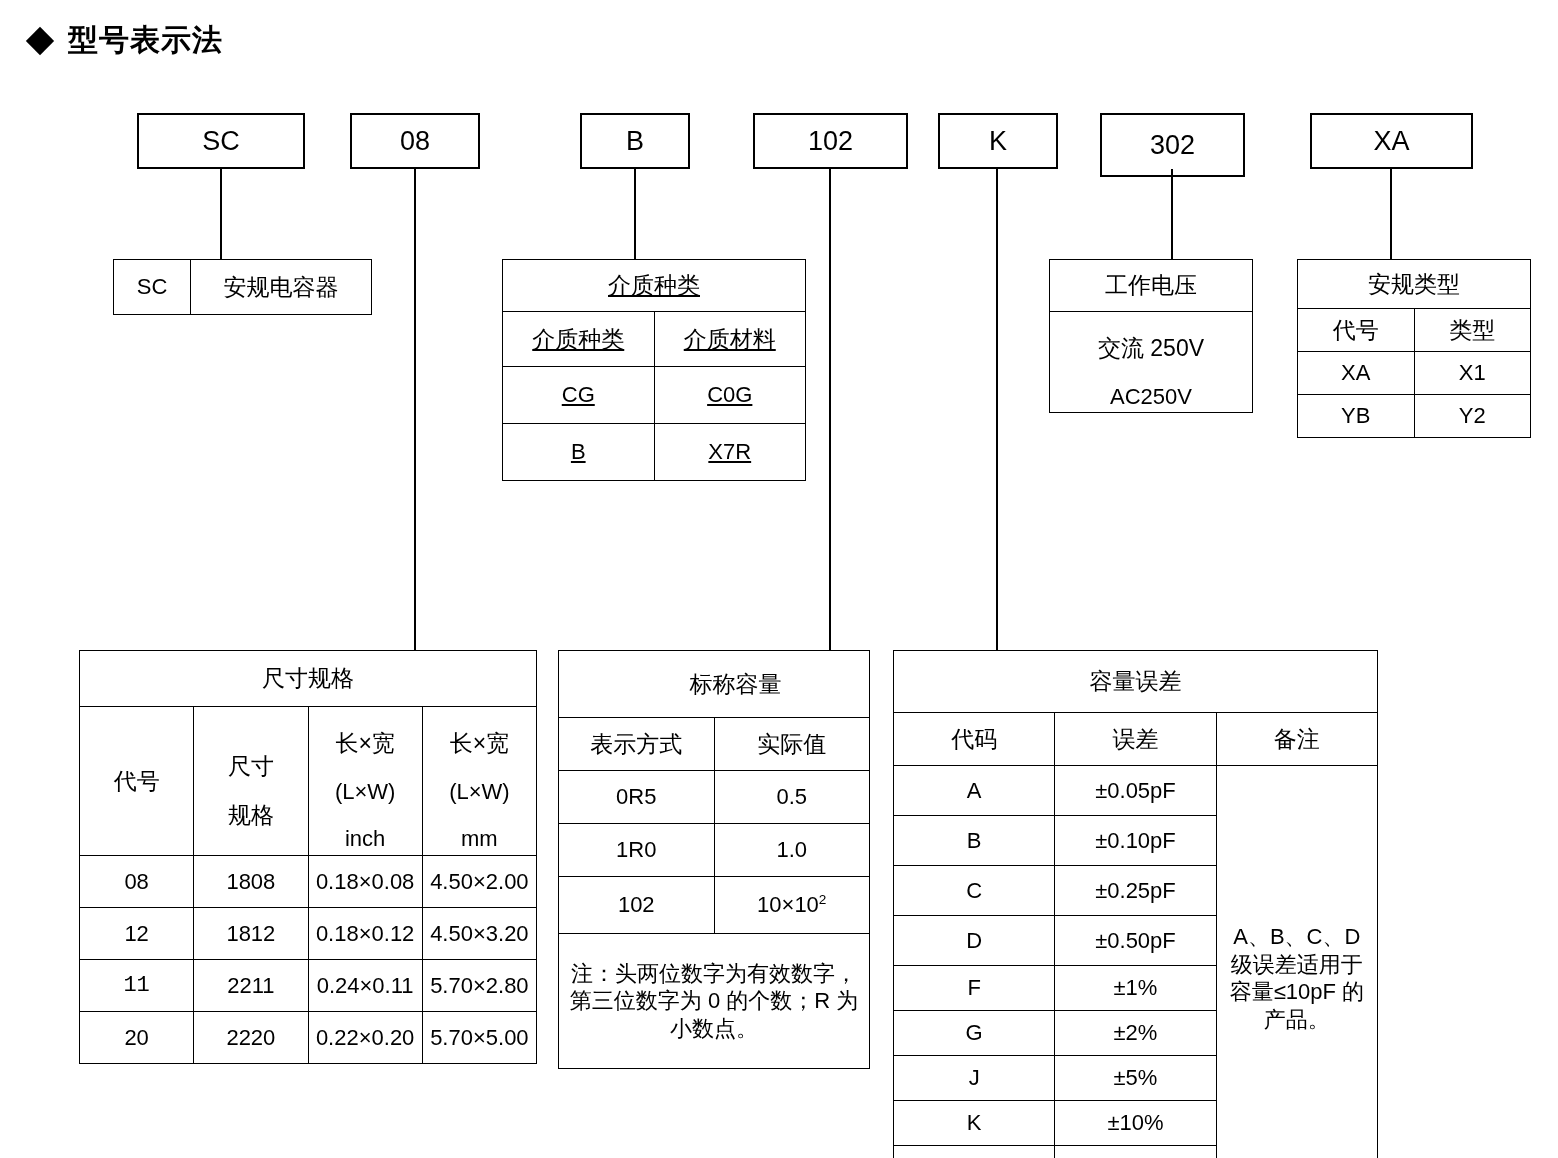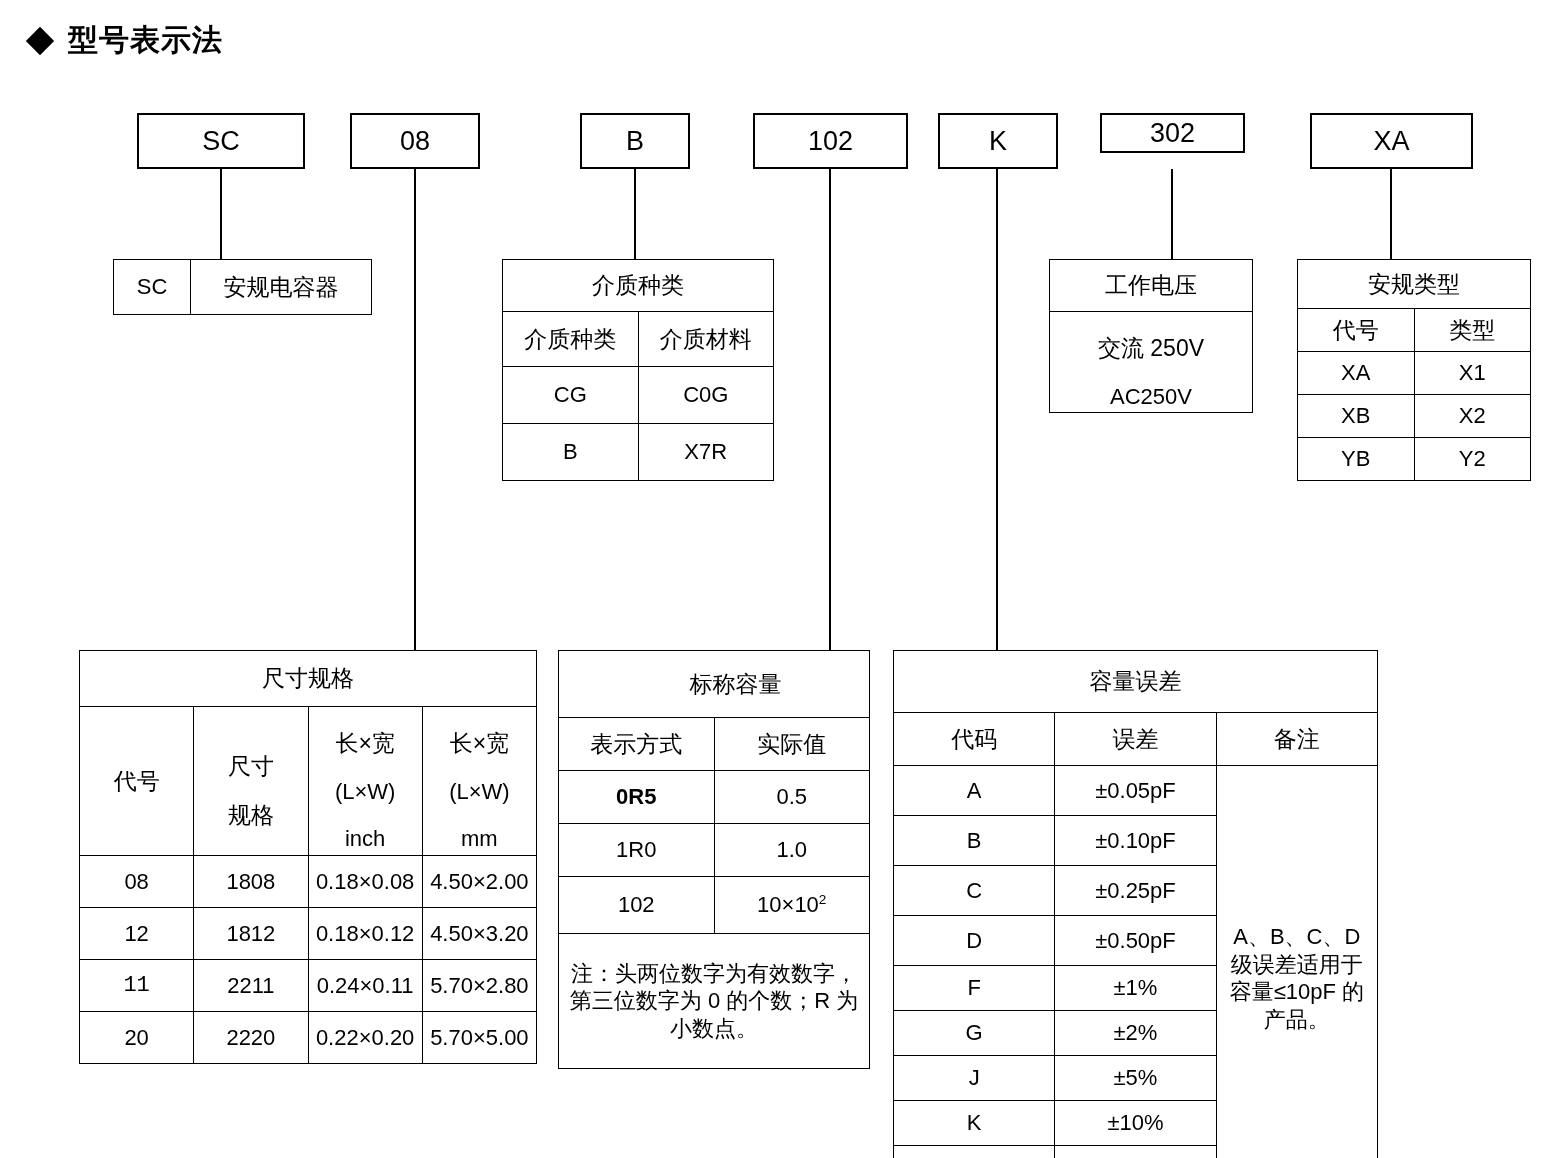--- a/index.html
+++ b/index.html
@@ -109,21 +109,21 @@
 </div>
 <div class="abs code-box" style="left:580px; top:113px; width:110px; height:56px;">
   <span>B</span>
 </div>
 <div class="abs code-box" style="left:753px; top:113px; width:155px; height:56px;">
   <span>102</span>
 </div>
 <div class="abs code-box" style="left:938px; top:113px; width:120px; height:56px;">
   <span>K</span>
 </div>
-<div class="abs code-box" style="left:1100px; top:113px; width:145px; height:40px;">
+<div class="abs code-box" style="left:1100px; top:113px; width:145px; height:64px;">
   <span>302</span>
 </div>
 <div class="abs code-box" style="left:1310px; top:113px; width:163px; height:56px;">
   <span>XA</span>
 </div>
 
 <div class="vline" style="left:220px; top:169px; height:90px;"></div>
 <div class="vline" style="left:414px; top:169px; height:481px;"></div>
 <div class="vline" style="left:634px; top:169px; height:90px;"></div>
 <div class="vline" style="left:829px; top:169px; height:481px;"></div>
@@ -133,21 +133,21 @@
 
 <table class="dg abs" style="left:113px; top:259px; width:240px;">
   <tbody>
       <tr>
     <td style="width:68px; height:50px;">SC</td>
     <td class="cn" style="width:172px;">安规电容器</td>
   </tr>
 </tbody>
   </table>
 
-<table class="dg abs" style="left:502px; top:259px; width:272px;">
+<table class="dg abs" style="left:502px; top:259px; width:304px;text-decoration:underline;">
   <tbody>
       <tr>
     <td class="hdr-span cn" colspan="2" style="height:47px;">介质种类</td>
   </tr>
   <tr>
     <td class="cn" style="width:136px; height:50px;">介质种类</td>
     <td class="cn" style="width:136px;">介质材料</td>
   </tr>
   <tr>
     <td style="height:52px;">CG</td>
@@ -179,24 +179,20 @@
       <tr>
     <td class="hdr-span cn" colspan="2" style="height:44px;">安规类型</td>
   </tr>
   <tr>
     <td class="cn" style="width:117px; height:38px;">代号</td>
     <td class="cn" style="width:117px;">类型</td>
   </tr>
   <tr>
     <td style="height:38px;">XA</td>
     <td>X1</td>
-  </tr>
-  <tr>
-    <td style="height:38px;">XB</td>
-    <td>X2</td>
   </tr>
   <tr>
     <td style="height:38px;">YB</td>
     <td>Y2</td>
   </tr>
 </tbody>
   </table>
 
 <table class="dg abs" style="left:79px; top:650px; width:458px;">
   <tbody>
@@ -250,21 +246,21 @@
 <table class="dg abs" style="left:558px; top:650px; width:312px;">
   <tbody>
       <tr>
     <td class="hdr-span cn" colspan="2" style="height:62px;padding-left:47px;">标称容量</td>
   </tr>
   <tr>
     <td class="cn" style="width:156px; height:48px;">表示方式</td>
     <td class="cn" style="width:156px;text-align:center;">实际值</td>
   </tr>
   <tr>
-    <td style="height:48px;font-weight:bold;">0R5</td>
+    <td style="height:48px;">0R5</td>
     <td>0.5</td>
   </tr>
   <tr>
     <td style="height:48px;">1R0</td>
     <td>1.0</td>
   </tr>
   <tr>
     <td style="height:52px;">102</td>
     <td><span>10×10</span><span class="sup">2</span></td>
   </tr>

